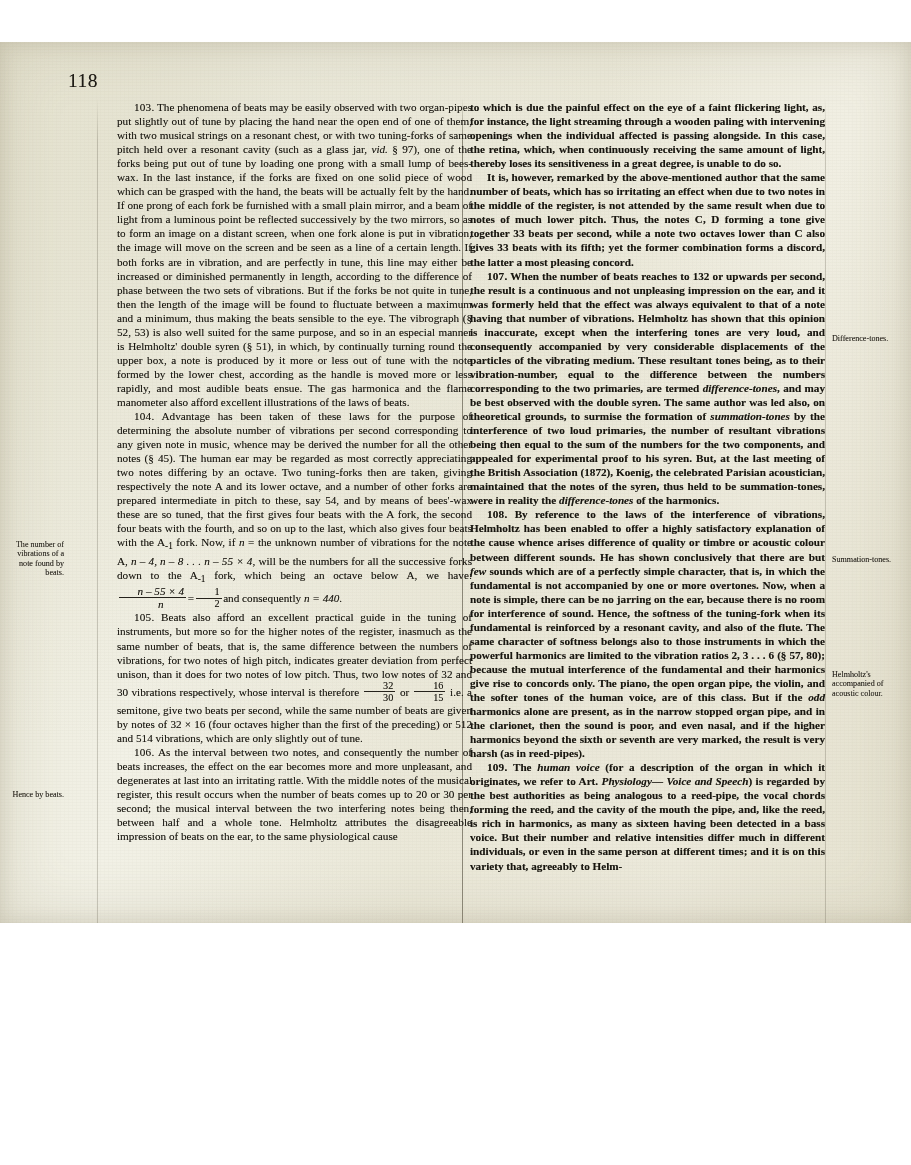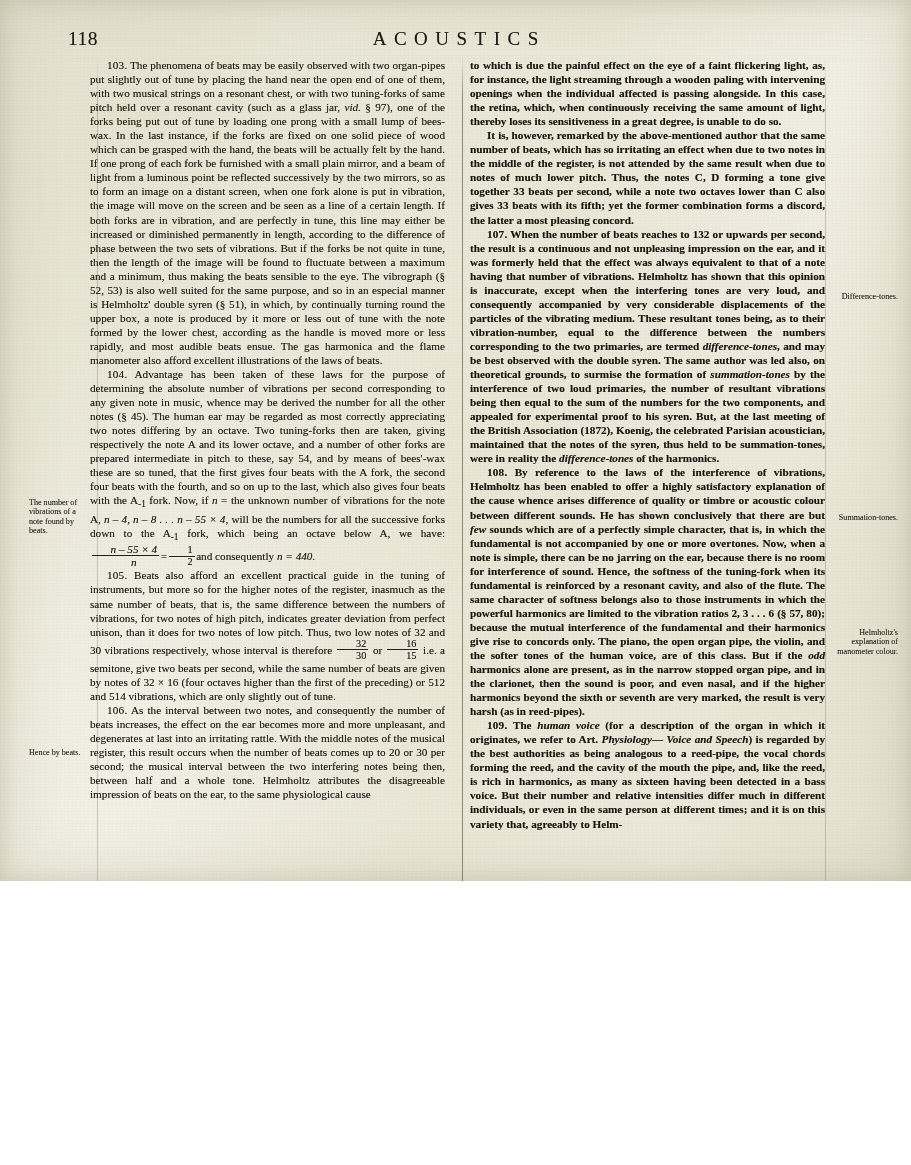--- a/index.html
+++ b/index.html
@@ -15,20 +15,21 @@
     width: 911px;
     height: 881px;
     box-sizing: border-box;
     background: #efeee1;
     background-image:
       radial-gradient(ellipse at 18% 12%, rgba(222,219,198,0.55) 0%, rgba(222,219,198,0) 55%),
       radial-gradient(ellipse at 85% 75%, rgba(226,222,203,0.5) 0%, rgba(226,222,203,0) 60%),
       linear-gradient(103deg, #e9e7d6 0%, #f2f1e6 26%, #eceadb 55%, #f1efe3 78%, #e6e3d1 100%);
     overflow: hidden;
     color: #191713;
+    margin-top: 42px;
   }
   .grain {
     position: absolute;
     inset: 0;
     pointer-events: none;
     opacity: .5;
     background-image:
       repeating-linear-gradient(0deg, rgba(120,113,88,0.055) 0px, rgba(120,113,88,0.055) 1px, rgba(0,0,0,0) 1px, rgba(0,0,0,0) 3px),
       repeating-linear-gradient(90deg, rgba(132,124,96,0.04) 0px, rgba(132,124,96,0.04) 1px, rgba(0,0,0,0) 1px, rgba(0,0,0,0) 4px);
   }
@@ -84,21 +85,21 @@
   
   .col {
     position: absolute;
     top: 58px;
     width: 355px;
     font-size: 11.2px;
     line-height: 14.05px;
     text-align: justify;
     color: #17150f;
   }
-  .col-left  { left: 90px; }
+  .col-left  { left: 117px; }
   .col-right { left: 470px; font-weight: bold; }
 
   .col p {
     margin: 0;
     text-indent: 17px;
   }
   .col p.cont { text-indent: 0; }
   .sec-no { letter-spacing: .2px; }
   i, .it { font-style: italic; }
 
@@ -120,48 +121,47 @@
   .frac-lg { font-size: 11.2px; vertical-align: -0.56em; }
 
   
   .note {
     position: absolute;
     font-size: 8.1px;
     line-height: 9.3px;
     color: #2a2620;
     width: 60px;
   }
-  .note-left  { left: 29px; text-align: left; }
-  .note-right { left: 832px; width: 66px; text-align: right; }
+  .note-left  { left: 4px; text-align: right; }
+  .note-right { left: 832px; width: 66px; text-align: left; }
 
   
   .col, .note, .header {
     text-shadow: 0 0 .6px rgba(25,22,16,0.42);
   }
 </style>
 </head>
 <body>
 
 <div class="page">
 
   <div class="header">
     <div class="folio">118</div>
-    <div class="running-head">ACOUSTICS</div>
   </div>
 
   <div class="rule rule-left"></div>
   <div class="rule rule-mid"></div>
   <div class="rule rule-right"></div>
 
   <div class="note note-left" style="top:498px;">The number of vibrations of a note found by beats.</div>
   <div class="note note-left" style="top:748px;">Hence by beats.</div>
 
   <div class="note note-right" style="top:292px;">Difference-tones.</div>
   <div class="note note-right" style="top:513px;">Summation-tones.</div>
-  <div class="note note-right" style="top:628px;">Helmholtz's explanation of manometer colour.</div>
+  <div class="note note-right" style="top:628px;">Helmholtz's accompanied of acoustic colour.</div>
   <div class="note note-right" style="top:1018px;">Hence.</div>
 
   <div class="col col-left">
 
     <p><span class="sec-no">103.</span> <span>The phenomena of beats may be easily observed with two organ-pipes put slightly out of tune by placing the hand near the open end of one of them, with two musical strings on a resonant chest, or with two tuning-forks of same pitch held over a resonant cavity (such as a glass jar, </span><i>vid.</i><span> § 97), one of the forks being put out of tune by loading one prong with a small lump of bees-wax. In the last instance, if the forks are fixed on one solid piece of wood which can be grasped with the hand, the beats will be actually felt by the hand. If one prong of each fork be furnished with a small plain mirror, and a beam of light from a luminous point be reflected successively by the two mirrors, so as to form an image on a distant screen, when one fork alone is put in vibration, the image will move on the screen and be seen as a line of a certain length. If both forks are in vibration, and are perfectly in tune, this line may either be increased or diminished permanently in length, according to the difference of phase between the two sets of vibrations. But if the forks be not quite in tune, then the length of the image will be found to fluctuate between a maximum and a minimum, thus making the beats sensible to the eye. The vibrograph (§ 52, 53) is also well suited for the same purpose, and so in an especial manner is Helmholtz' double syren (§ 51), in which, by continually turning round the upper box, a note is produced by it more or less out of tune with the note formed by the lower chest, according as the handle is moved more or less rapidly, and most audible beats ensue. The gas harmonica and the flame manometer also afford excellent illustrations of the laws of beats.</span></p>
 
     <p><span class="sec-no">104.</span> <span>Advantage has been taken of these laws for the purpose of determining the absolute number of vibrations per second corresponding to any given note in music, whence may be derived the number for all the other notes (§ 45). The human ear may be regarded as most correctly appreciating two notes differing by an octave. Two tuning-forks then are taken, giving respectively the note A and its lower octave, and a number of other forks are prepared intermediate in pitch to these, say 54, and by means of bees'-wax these are so tuned, that the first gives four beats with the A fork, the second four beats with the fourth, and so on up to the last, which also gives four beats with the A</span><sub>-1</sub><span> fork. Now, if </span><i>n</i><span> = the unknown number of vibrations for the note A, </span><i>n – 4, n – 8 . . . n – 55 × 4</i><span>, will be the numbers for all the successive forks down to the A</span><sub>-1</sub><span> fork, which being an octave below A, we have:</span><span class="frac frac-lg"><span class="num it">n – 55 × 4</span><span class="den it">n</span></span><span>=</span><span class="frac"><span class="num">1</span><span class="den">2</span></span><span>and consequently </span><i>n = 440.</i></p>
 
     <p><span class="sec-no">105.</span> <span>Beats also afford an excellent practical guide in the tuning of instruments, but more so for the higher notes of the register, inasmuch as the same number of beats, that is, the same difference between the numbers of vibrations, for two notes of high pitch, indicates greater deviation from perfect unison, than it does for two notes of low pitch. Thus, two low notes of 32 and 30 vibrations respectively, whose interval is therefore </span><span class="frac"><span class="num">32</span><span class="den">30</span></span><span> or </span><span class="frac"><span class="num">16</span><span class="den">15</span></span><span> i.e. a semitone, give two beats per second, while the same number of beats are given by notes of 32 × 16 (four octaves higher than the first of the preceding) or 512 and 514 vibrations, which are only slightly out of tune.</span></p>
 

